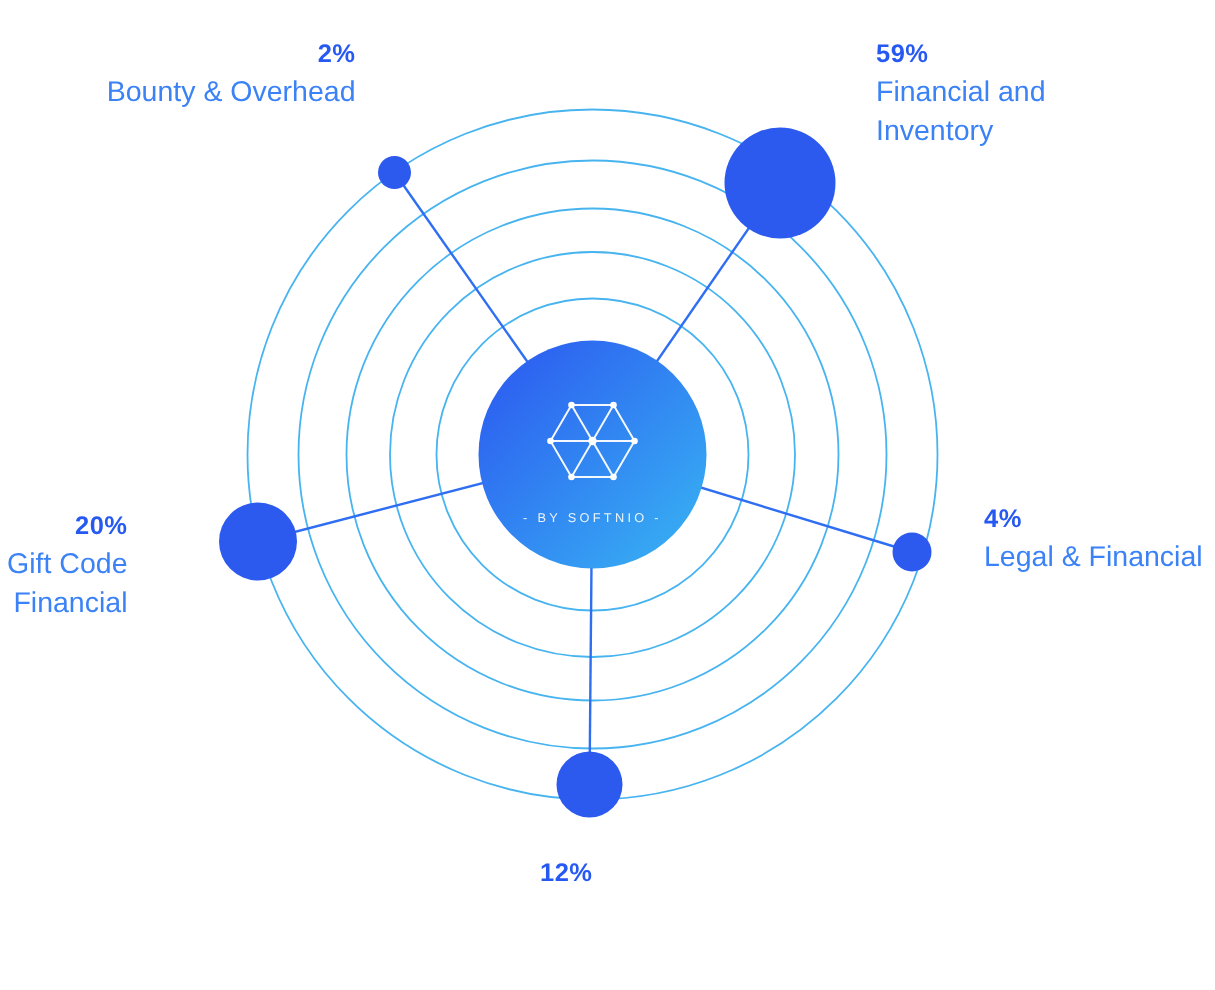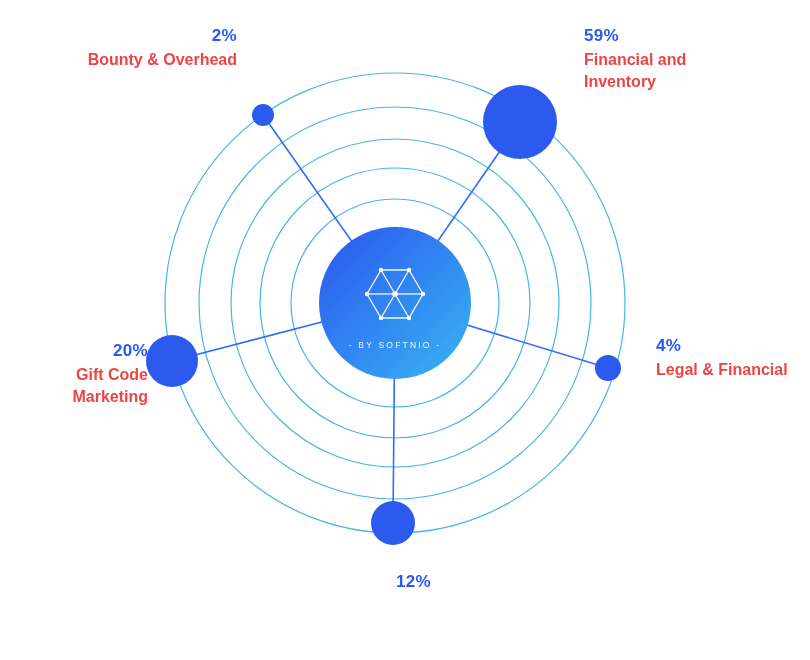--- a/index.html
+++ b/index.html
@@ -13,23 +13,23 @@
   .diagram-svg{position:absolute;left:0;top:0;}
   .label{position:absolute;}
   .label .pct{
     color:#2659f2;
     font-weight:700;
     font-size:17px;
     letter-spacing:.3px;
     margin-bottom:3px;
   }
   .label .cat{
-    color:#ef4444;
-    font-size:16px;
-    font-weight:700;
+    color:#3b82f6;
+    font-size:19px;
+    font-weight:400;
     line-height:1.38;
   }
   .align-right{text-align:right;}
 </style>
 </head>
 <body>
 
 <div class="stage">
 
   <svg class="diagram-svg" width="810" height="660" viewBox="0 0 810 660">
@@ -97,23 +97,23 @@
     <div class="pct">59%</div>
     <div class="cat">Financial and</div>
     <div class="cat">Inventory</div>
   </div>
 
   <div class="label" style="top:336px; left:656px;">
     <div class="pct">4%</div>
     <div class="cat">Legal &amp; Financial</div>
   </div>
 
-  <div class="label" style="top:572px; left:396px;">
+  <div class="label" style="top:572px; left:360px;">
     <div class="pct">12%</div>
   </div>
 
-  <div class="label align-right" style="top:341px; right:662px;">
+  <div class="label align-right" style="top:341px; right:725px;">
     <div class="pct">20%</div>
     <div class="cat">Gift Code</div>
-    <div class="cat">Marketing</div>
+    <div class="cat">Financial</div>
   </div>
 
 </div>
 
 </body></html>

